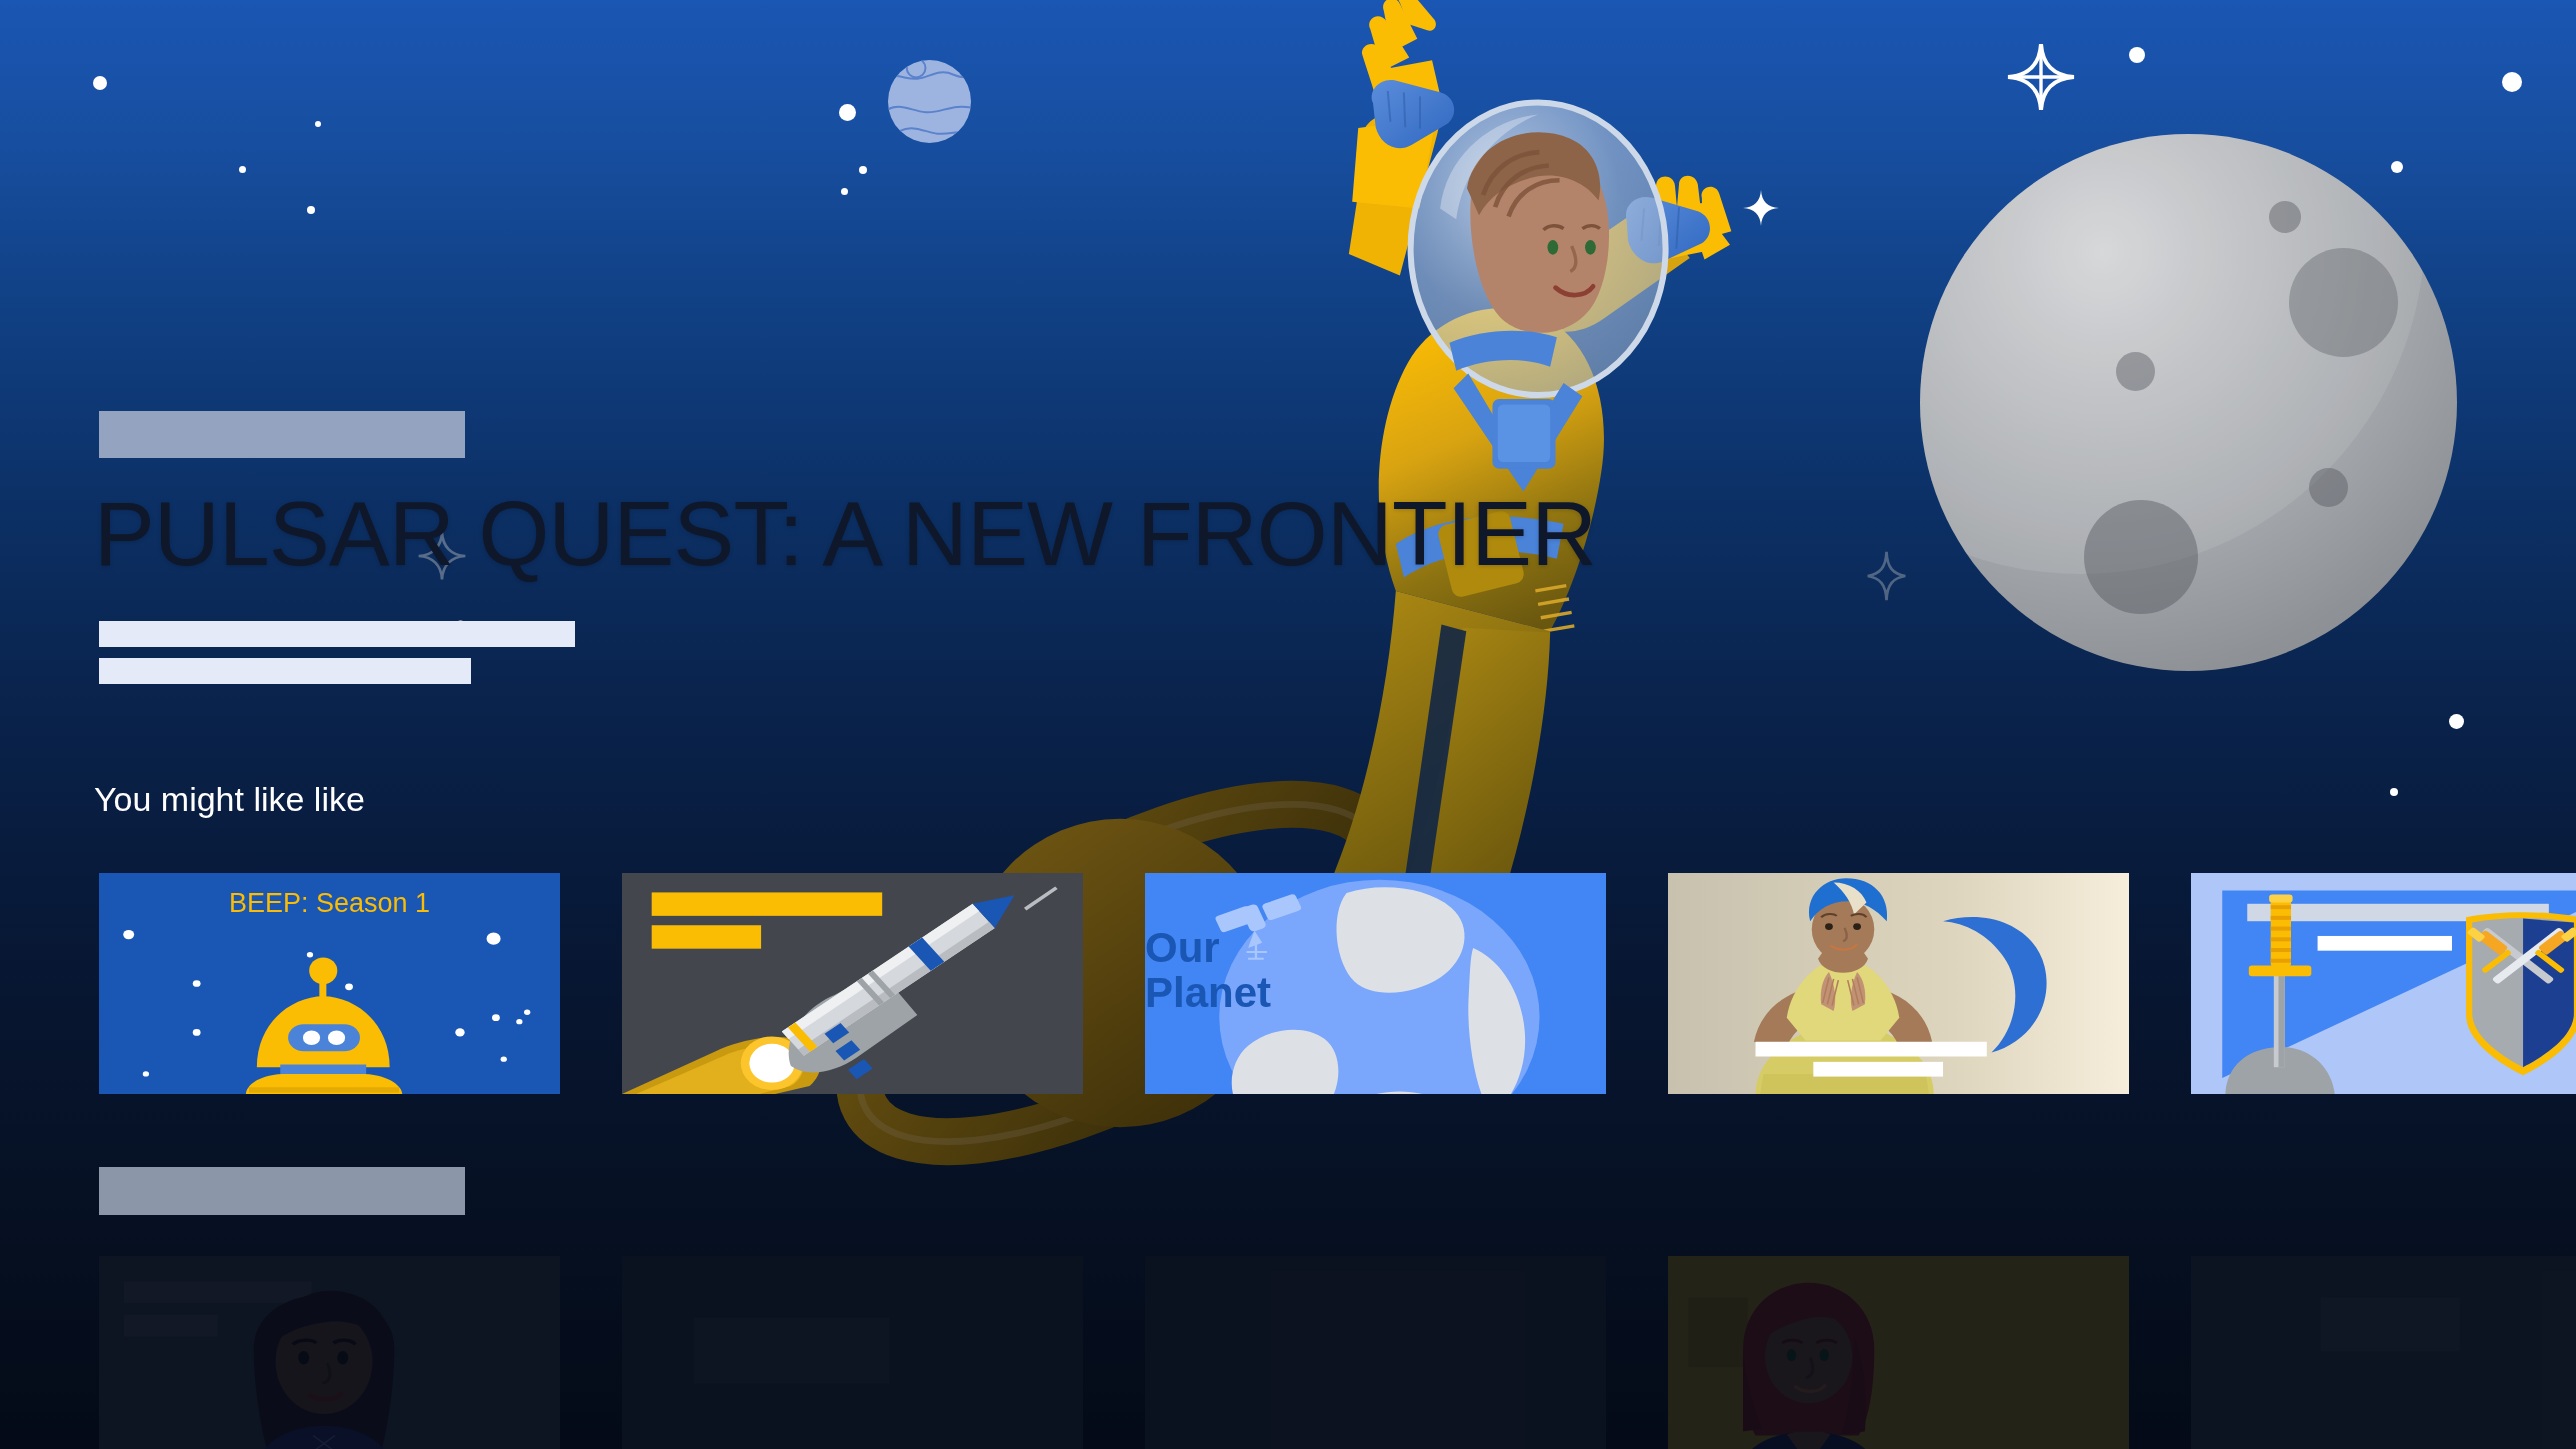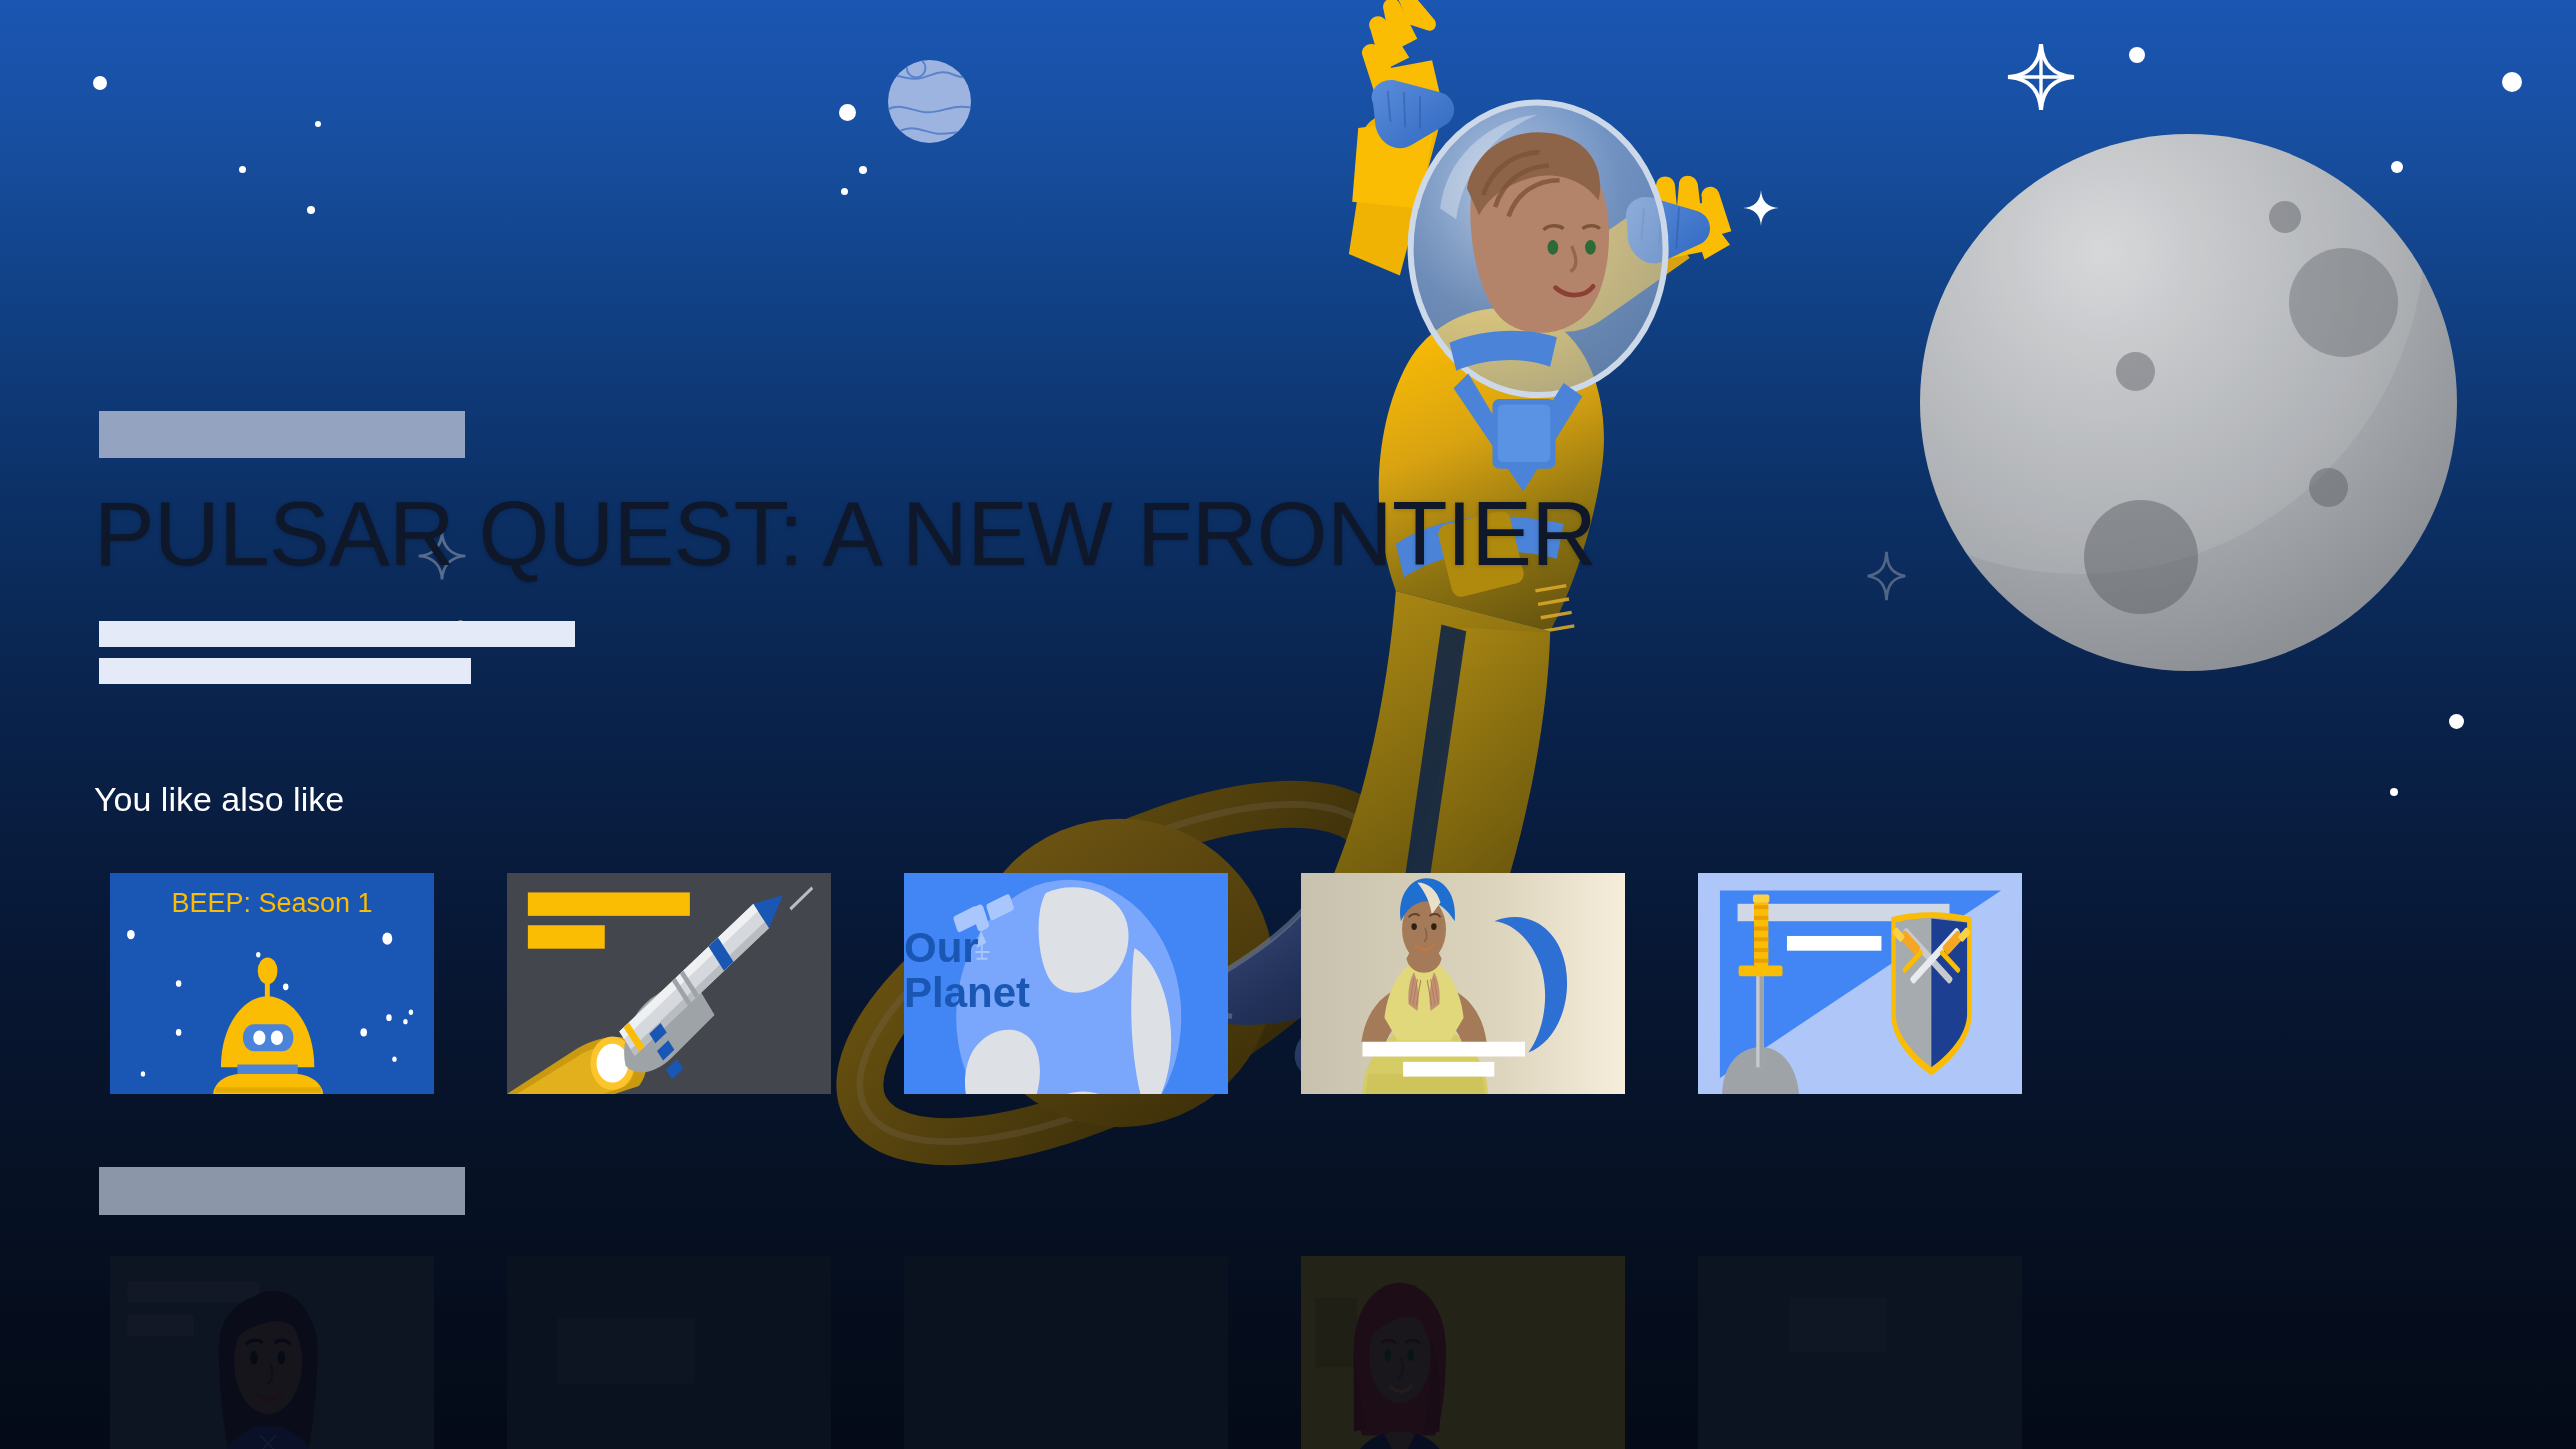--- a/index.html
+++ b/index.html
@@ -103,25 +103,24 @@
     width:366px; height:48px;
     background:#8b96a8;
   }
 
   
   .row { position:absolute; display:flex; gap:62px; left:99px; }
   .row-1 { top:873px; }
   .row-2 { top:1256px; }
 
   .card {
-    width:324px; height:221px;
+    width:461px; height:221px;
     position:relative;
     overflow:hidden;
     flex:0 0 auto;
-    margin-left:11px;
   }
   .card svg { display:block; width:100%; height:100%; }
 
   .card-dim { position:relative; }
   .card-dim::after {
     content:"";
     position:absolute; inset:0;
     background:rgba(4,10,23,0.80);
     pointer-events:none;
   }
@@ -350,21 +349,21 @@
 
 <div class="content">
 
   <div class="skeleton-eyebrow"></div>
 
   <h1 class="hero-title">PULSAR QUEST: A NEW FRONTIER</h1>
 
   <div class="skeleton-line-1"></div>
   <div class="skeleton-line-2"></div>
 
-  <div class="section-label">You like also like</div>
+  <div class="section-label">You might like like</div>
 
   <div class="row row-1">
 
     <div class="card">
       <svg viewBox="0 0 590 330" preserveAspectRatio="none">
         <rect width="590" height="330" fill="#1a56b3"></rect>
         <g fill="#ffffff">
           <circle cx="38" cy="92" r="7"></circle>
             <circle cx="270" cy="122" r="4"></circle>
           <circle cx="125" cy="165" r="5"></circle>

